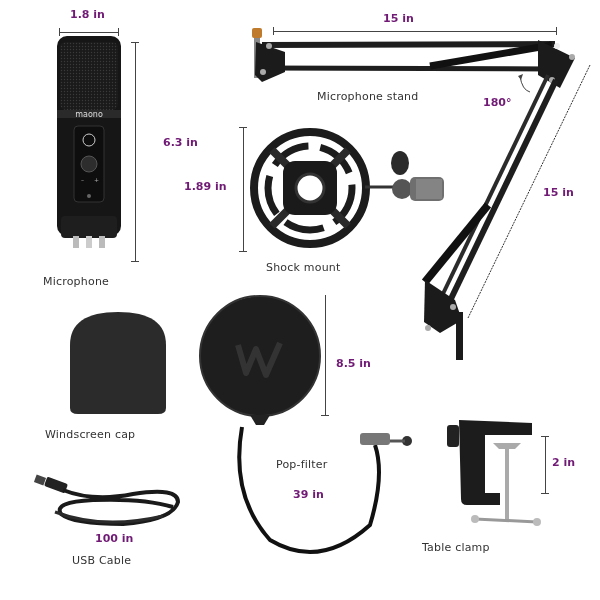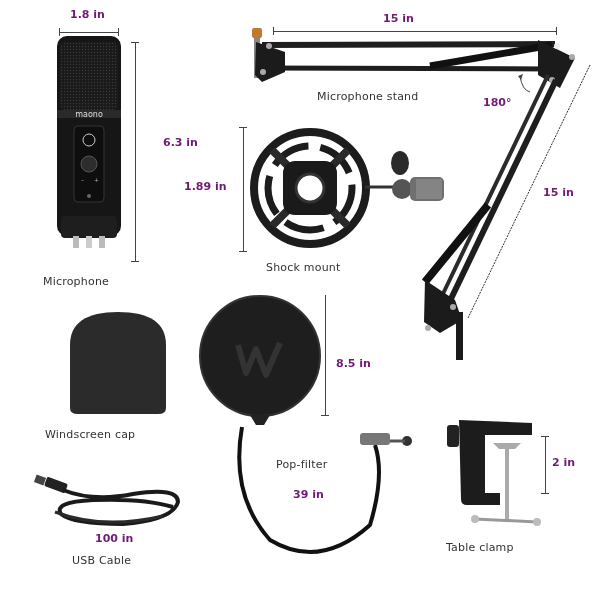--- a/index.html
+++ b/index.html
@@ -145,13 +145,13 @@
   <line x1="62" y1="28" x2="62" y2="107" stroke="#aaa" stroke-width="4"></line>
   <path d="M48,28 L76,28 L70,34 L54,34 Z" fill="#aaa"></path>
   <line x1="30" y1="104" x2="92" y2="107" stroke="#999" stroke-width="3"></line>
   <circle cx="30" cy="104" r="4" fill="#bbb"></circle>
   <circle cx="92" cy="107" r="4" fill="#bbb"></circle>
 </svg>
 <div class="vline" style="left:545px; top:436px; height:58px;"></div>
 <div class="tick-h" style="left:541px; top:436px;"></div>
 <div class="tick-h" style="left:541px; top:493px;"></div>
 <div class="dim" style="left:552px; top:456px;">2 in</div>
-<div class="lbl" style="left:446px; top:541px;">Table clamp</div>
+<div class="lbl" style="left:422px; top:541px;">Table clamp</div>
 
 </body></html>

